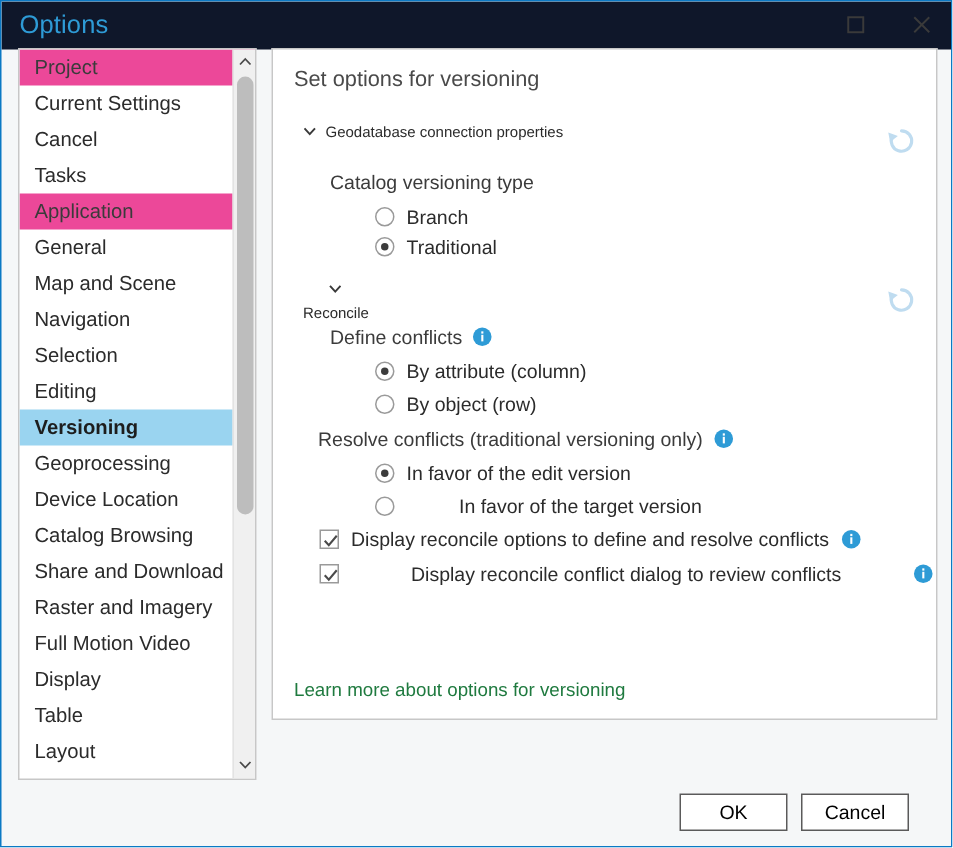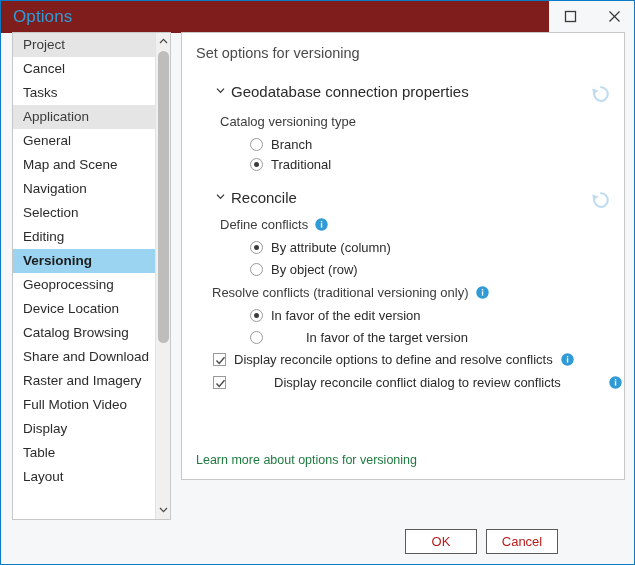--- a/index.html
+++ b/index.html
@@ -19,23 +19,23 @@
     box-sizing: border-box;
     background: #f5f7f8;
     border: 1px solid #0b79c4;
     overflow: hidden;
   }
 
   
   #titlebar {
     position: absolute;
     left: 0; top: 0;
-    width: 548px;
+    width: 635px;
     height: 32px;
-    background: #7f1d1d;
+    background: #0f172a;
   }
   #title-text {
     position: absolute;
     left: 12px;
     top: 6px;
     font-size: 17px;
     color: #2e9bd6;
     letter-spacing: .1px;
   }
   .winbtn {
@@ -58,21 +58,21 @@
     height: 488px;
     box-sizing: border-box;
     background: #ffffff;
     border: 1px solid #c7c7c7;
     overflow: hidden;
   }
   .group-header {
     height: 24px;
     line-height: 24px;
     padding-left: 10px;
-    background: #e5e5e5;
+    background: #ec4899;
     color: #3b3b3b;
     font-size: 13.5px;
   }
   .nav-item {
     height: 24px;
     line-height: 24px;
     padding-left: 10px;
     color: #2b2b2b;
     font-size: 13.5px;
     cursor: default;
@@ -129,22 +129,22 @@
   #panel-title {
     position: absolute;
     left: 14px;
     top: 12px;
     font-size: 14.5px;
     color: #4a4a4a;
   }
 
   .section-head {
     position: absolute;
-    left: 34px;
-    font-size: 15px;
+    left: 20px;
+    font-size: 10px;
     color: #2b2b2b;
     cursor: default;
     display: flex;
     align-items: center;
     gap: 6px;
   }
   .chev {
     display: inline-block;
     width: 9px;
     height: 9px;
@@ -236,25 +236,26 @@
   .dlg-btn {
     position: absolute;
     top: 528px;
     width: 72px;
     height: 25px;
     background: #ffffff;
     border: 1px solid #5a5a5a;
     box-sizing: border-box;
     font-family: "Liberation Sans", sans-serif;
     font-size: 13px;
-    color: #b91c1c;
+    color: #000000;
     cursor: default;
     padding: 0;
     line-height: 23px;
     text-align: center;
+    margin-left: 48px;
   }
   #btn-ok     { left: 404px; }
   #btn-cancel { left: 485px; }
 </style>
 </head>
 <body>
 
 <div id="window">
 
   <div id="titlebar">
@@ -274,20 +275,21 @@
           <line x1="1.5" y1="1.5" x2="11.5" y2="11.5" stroke="#3a3a3a" stroke-width="1.3"></line>
           <line x1="11.5" y1="1.5" x2="1.5" y2="11.5" stroke="#3a3a3a" stroke-width="1.3"></line>
         </svg>
       </span>
     </div>
   </div>
 
   <div id="sidebar">
 
     <div class="group-header">Project</div>
+    <div class="nav-item">Current Settings</div>
     <div class="nav-item">Cancel</div>
     <div class="nav-item">Tasks</div>
 
     <div class="group-header">Application</div>
     <div class="nav-item">General</div>
     <div class="nav-item">Map and Scene</div>
     <div class="nav-item">Navigation</div>
     <div class="nav-item">Selection</div>
     <div class="nav-item">Editing</div>
     <div class="nav-item selected">Versioning</div>
@@ -345,21 +347,21 @@
 
     <div class="radio-row" style="left:68px; top:104px;">
       <span class="radio"></span>
       <span>Branch</span>
     </div>
     <div class="radio-row" style="left:68px; top:124px;">
       <span class="radio on"></span>
       <span>Traditional</span>
     </div>
 
-    <div class="section-head" style="top:156px;">
+    <div class="section-head" style="top:156px;flex-direction:column;">
       <span class="chev">
         <svg width="9" height="9" viewBox="0 0 9 9">
           <polyline points="1,2.6 4.5,6.4 8,2.6" fill="none" stroke="#3a3a3a" stroke-width="1.3"></polyline>
         </svg>
       </span>
       <span>Reconcile</span>
     </div>
     <div class="reset-icon" style="top:156px;">
       <svg width="22" height="22" viewBox="0 0 22 22">
         <path d="M11 4.2 A6.8 6.8 0 1 1 4.9 8.0" fill="none" stroke="#bfdcf0" stroke-width="2.1" stroke-linecap="round"></path>

